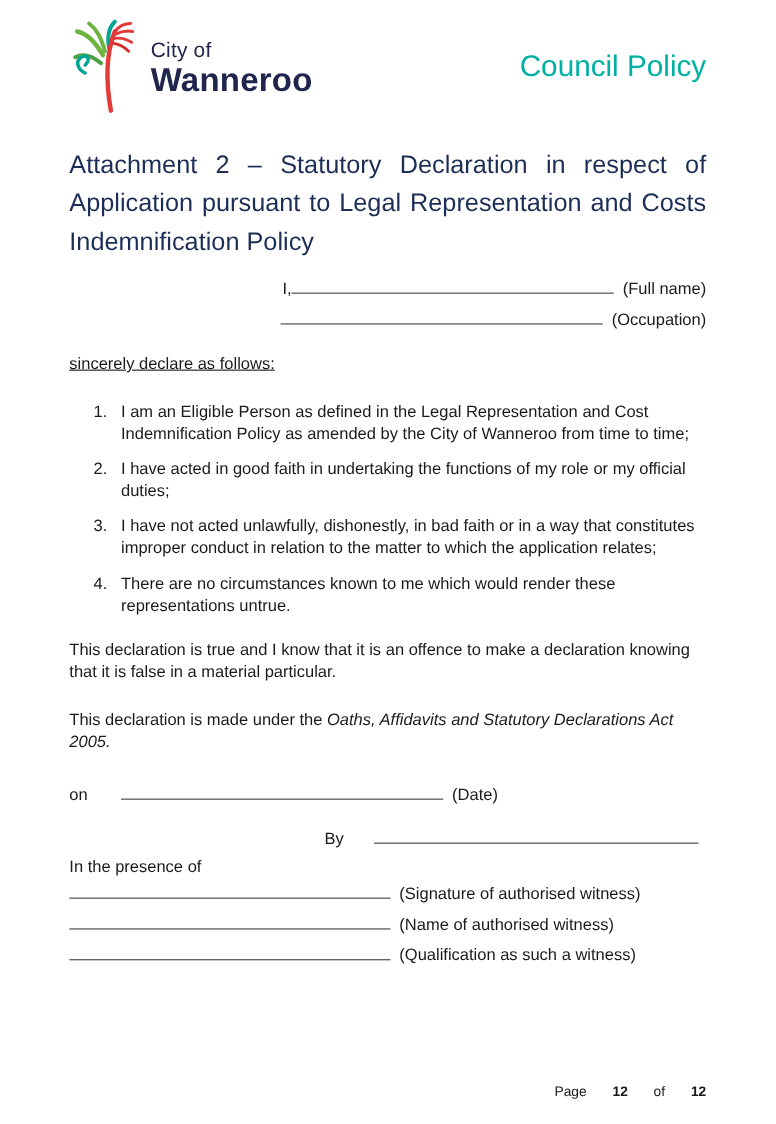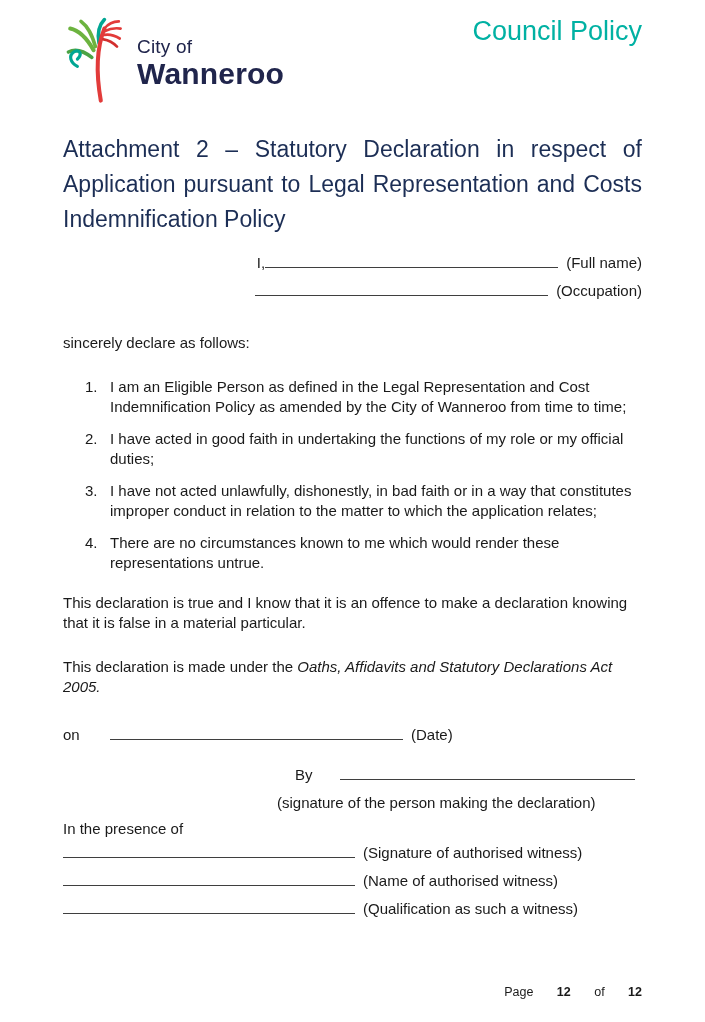--- a/index.html
+++ b/index.html
@@ -8,40 +8,40 @@
   }
   *{box-sizing:border-box; margin:0; padding:0;}
   html,body{background:#e8e8e8;}
   .page{
     width:705px; height:1022px; background:#ffffff; margin:0 auto;
     position:relative; padding:16px 63px 0 63px;
     font-family:"Liberation Sans", sans-serif; color:var(--ink);
     font-size:15px; line-height:20px; overflow:hidden;
   }
   
-  .header{display:flex; justify-content:space-between; align-items:flex-start; height:90px;}
+  .header{display:flex; justify-content:space-between; align-items:center; height:90px;}
   .logo{display:flex; align-items:flex-start;}
   .logo svg{width:72px; height:90px; margin-right:2px;}
   .logo-text{display:flex; flex-direction:column; margin-top:20px;}
   .logo-cityof{font-size:19px; color:var(--logo_navy); line-height:22px; letter-spacing:.2px;}
   .logo-wanneroo{font-size:30px; font-weight:bold; color:var(--logo_navy); line-height:32px; letter-spacing:.2px;}
   .doc-type{font-size:27px; color:var(--teal); line-height:30px; padding-bottom:2px;}
   
   .title{
     margin-top:26px; font-size:23px; line-height:35px; font-weight:normal;
     color:var(--navy); text-align:justify; text-justify:inter-word;
   }
   
   .fill-row{margin-top:0; height:28px; white-space:nowrap;}
   .identity{margin-top:16px;text-align:right;}
   .prefix{display:inline-block; width:47px;}
   .blank{display:inline-block; border-bottom:1.5px solid var(--line);}
   .w293{width:293px;} .w295{width:295px;} .w292{width:292px;}
   .suffix{margin-left:8px;}
-  .declare-intro{margin-top:24px;}
+  .declare-intro{margin-top:12px;text-decoration:underline;}
   
   .decl-list{margin-top:24px;}
   .decl-item{display:flex; margin-bottom:12px; padding-left:22px;}
   .decl-num{width:25px; flex:0 0 25px;}
   .decl-text{width:530px;}
   .truth{margin-top:20px; width:579px;}
   .act{margin-top:24px;}
   .act .italic{font-style:italic;}
   .place-date{margin-top:28px;}
   
@@ -131,21 +131,20 @@
 
   <div class="place-date">
     <div class="fill-row">
       <span class="prefix">on</span><span class="blank w293"></span><span class="suffix">(Date)</span>
     </div>
   </div>
 
   <div class="by-row">
     <span class="by-label">By</span><span class="blank w295"></span>
   </div>
-  <div class="sig-caption">(signature of the person making the declaration)</div>
 
   <div class="presence">In the presence of</div>
 
   <div class="witness">
     <div class="witness-row">
       <span class="blank w292"></span><span class="suffix">(Signature of authorised witness)</span>
     </div>
     <div class="witness-row">
       <span class="blank w292"></span><span class="suffix">(Name of authorised witness)</span>
     </div>

